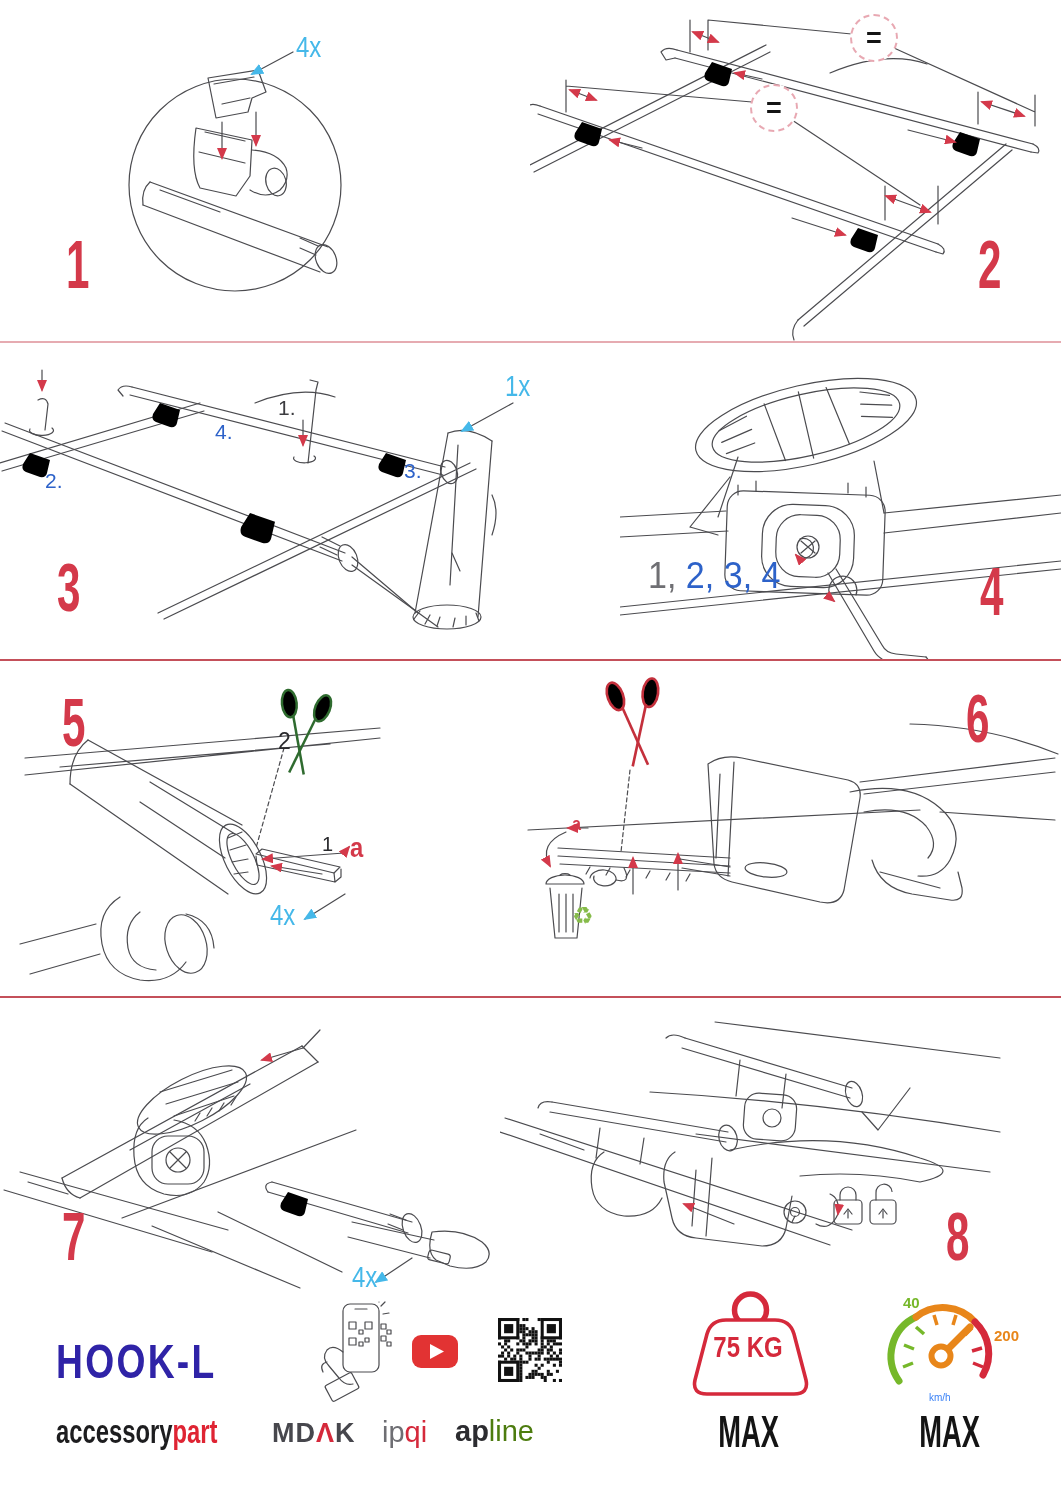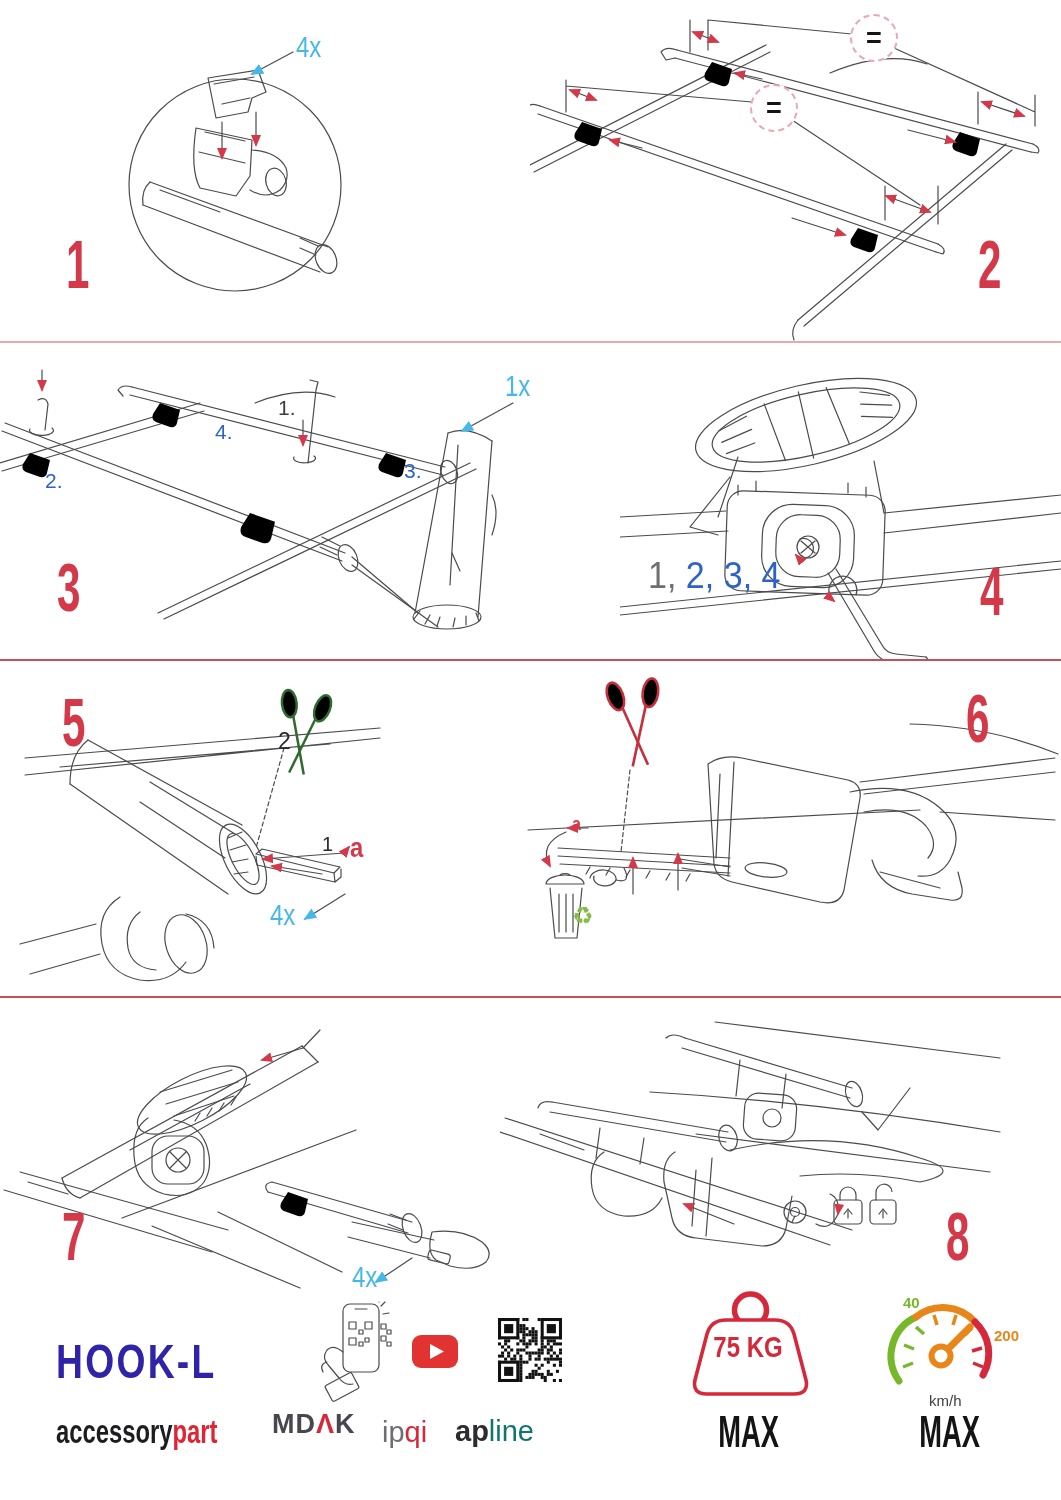--- a/index.html
+++ b/index.html
@@ -23,28 +23,28 @@
   .hookl{position:absolute;color:#2f23a7;font-size:49px;font-weight:bold;line-height:1;letter-spacing:3px;
         transform:scaleX(.76);transform-origin:left top;}
   .brandline{position:absolute;font-size:34px;font-weight:bold;line-height:1;letter-spacing:0;
         transform:scaleX(.70);transform-origin:left top;}
   .brandline .blk{color:#1d1d1f;} .brandline .red{color:#df2433;}
   .mdak{position:absolute;font-size:27px;font-weight:bold;color:#47474d;letter-spacing:1px;line-height:1;}
   .mdak .red{color:#d5293b;}
   .ipqi{position:absolute;font-size:29px;color:#6e6e73;line-height:1;}
   .ipqi .red{color:#d5293b;}
   .apline{position:absolute;font-size:29px;line-height:1;}
-  .apline .blk{color:#2c2c30;font-weight:bold;} .apline .red{color:#0f766e;}
+  .apline .blk{color:#2c2c30;font-weight:bold;} .apline .red{color:#4d7c0f;}
   .maxlab{position:absolute;width:96px;text-align:center;font-size:44px;font-weight:bold;color:#141414;line-height:1;
         transform:scaleX(.62);transform-origin:center top;}
   .wval{position:absolute;width:100px;text-align:center;color:#d5293b;font-size:30px;font-weight:bold;line-height:1;
         transform:scaleX(.8);transform-origin:center top;}
   .sp60{position:absolute;color:#76b82a;font-size:15px;font-weight:bold;line-height:1;}
   .sp120{position:absolute;color:#e8861a;font-size:15px;font-weight:bold;line-height:1;}
-  .kmh{position:absolute;color:#404040;font-size:15px;line-height:1;}
+  .kmh{position:absolute;color:#3b82f6;font-size:10px;line-height:1;}
 </style>
 </head>
 <body>
 
 <div class="page">
 
   <svg width="0" height="0" style="position:absolute">
     <defs>
       <marker id="ah-red" markerWidth="12" markerHeight="10" refX="10" refY="5" orient="auto-start-reverse" markerUnits="userSpaceOnUse">
         <path d="M0,0 L12,5 L0,10 Z" fill="#d4394a"></path>
@@ -632,21 +632,21 @@
           <rect x="42" y="18" width="21" height="3"></rect>
         <rect x="48" y="6" width="9" height="9"></rect>
         <rect x="0" y="42" width="21" height="3"></rect>
           <rect x="0" y="42" width="3" height="21"></rect>
         <rect x="18" y="42" width="3" height="21"></rect>
           <rect x="0" y="60" width="21" height="3"></rect>
         <rect x="6" y="48" width="9" height="9"></rect>
       </g>
     </svg>
 
-    <div class="mdak" style="left:272px;top:121px">
+    <div class="mdak" style="left:272px;top:130px">
       <span>MD</span><span class="red">Λ</span><span>K</span>
     </div>
     <div class="ipqi" style="left:382px;top:128px">
       <span>ip</span><span class="red">qi</span>
     </div>
     <div class="apline" style="left:455px;top:127px">
       <span class="blk">ap</span><span class="red">line</span>
     </div>
 
     <svg class="abs" style="left:678px;top:-4px" width="145" height="125" viewBox="0 0 145 125">

